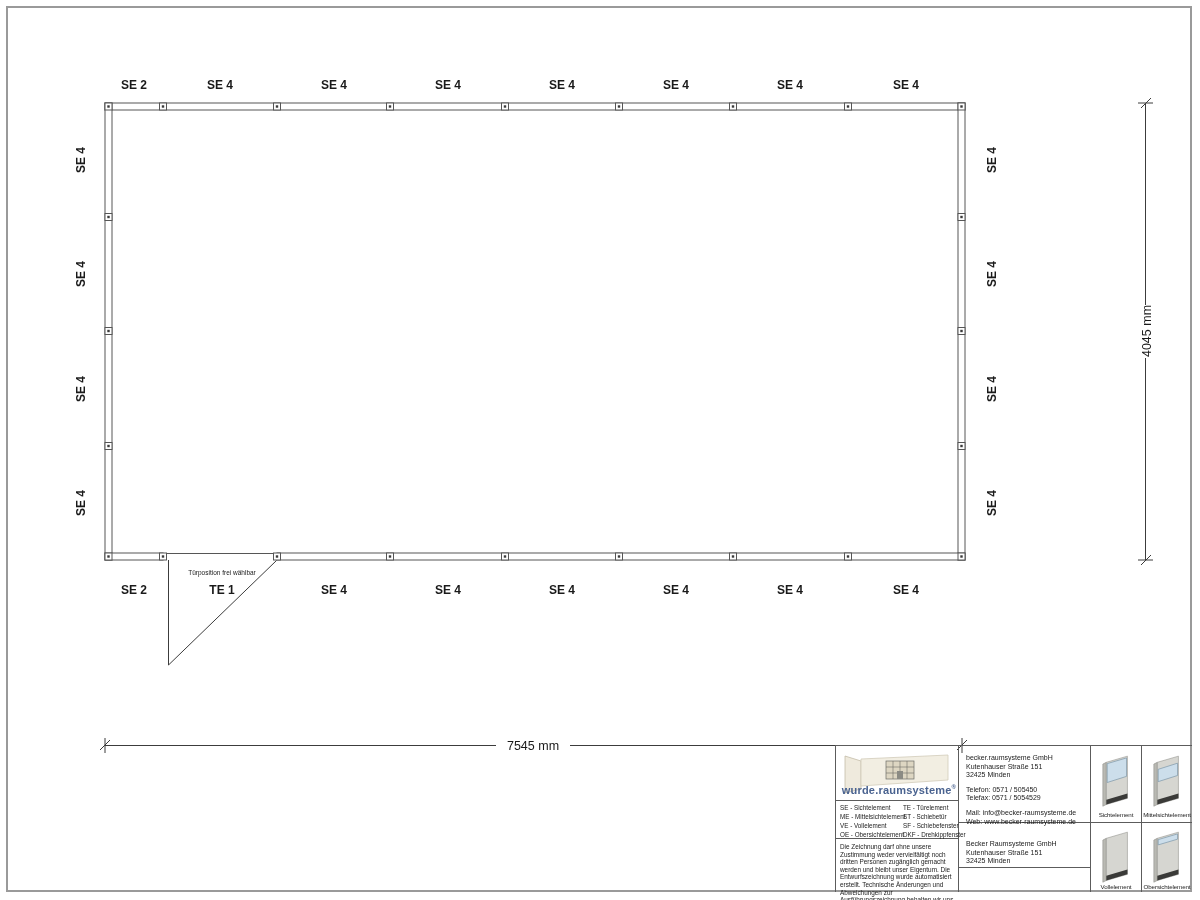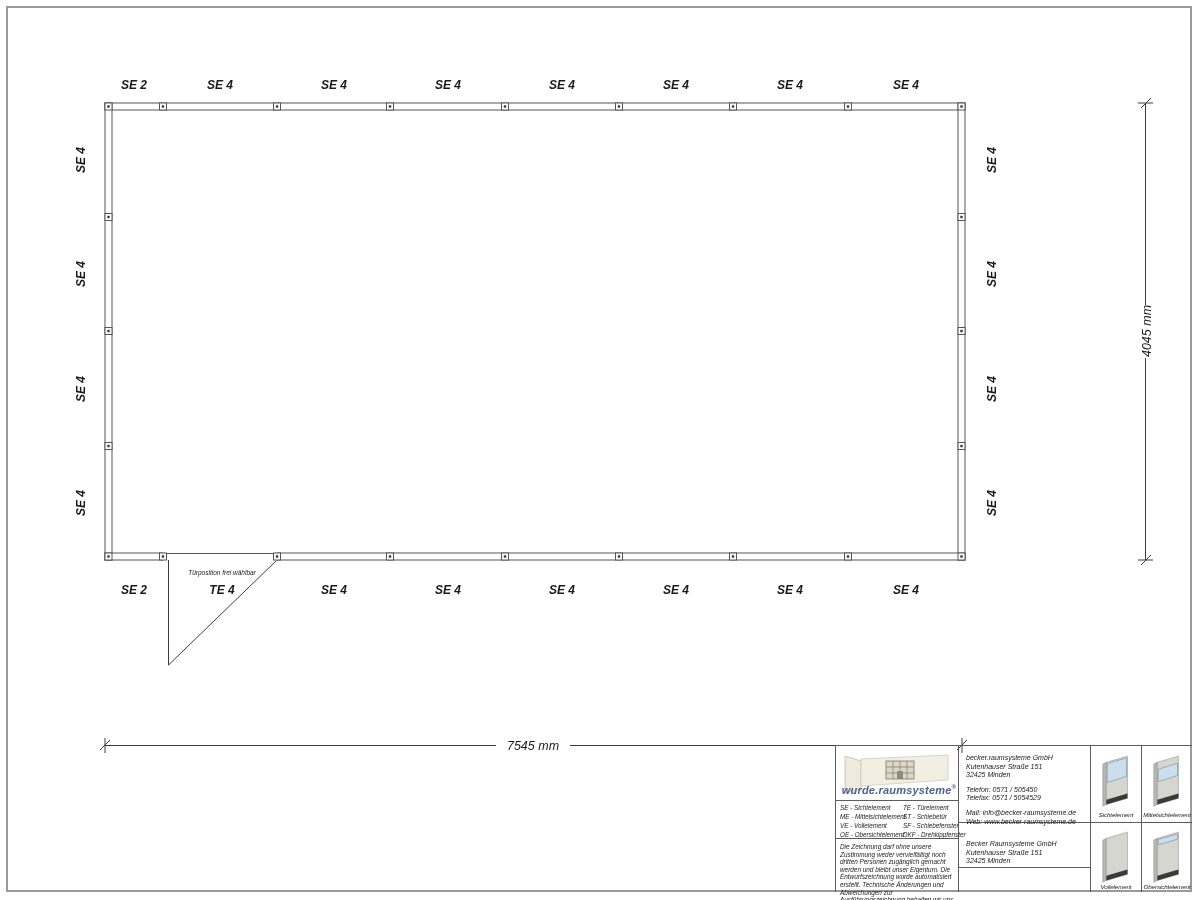--- a/index.html
+++ b/index.html
@@ -1,17 +1,17 @@
 <!DOCTYPE html>
 <html><head>
 <meta charset="utf-8">
 <style>
   html,body{margin:0;padding:0;background:#fff;}
   .page{position:relative;width:1200px;height:900px;background:#fff;overflow:hidden;
-        font-family:"Liberation Sans", sans-serif;color:#1a1a1a;font-style:italic;}
+        font-family:"Liberation Sans", sans-serif;color:#1a1a1a;}
   .frame{position:absolute;left:6px;top:6px;width:1186px;height:886px;
          border:2px solid #9a9a9a;box-sizing:border-box;}
   svg.plan{position:absolute;left:0;top:0;}
   .lbl{position:absolute;font-weight:bold;font-size:12px;white-space:nowrap;
        transform:translate(-50%,-50%);}
   .lbl.v{transform:translate(-50%,-50%) rotate(-90deg);}
   .door-note{position:absolute;font-size:6.5px;font-weight:normal;white-space:nowrap;
        transform:translate(-50%,-50%);}
   .dim-text{position:absolute;font-size:12.5px;white-space:nowrap;
        transform:translate(-50%,-50%);}
@@ -129,21 +129,21 @@
   <div class="lbl" style="left:134px;top:85px;">SE 2</div>
   <div class="lbl" style="left:220px;top:85px;">SE 4</div>
   <div class="lbl" style="left:334px;top:85px;">SE 4</div>
   <div class="lbl" style="left:448px;top:85px;">SE 4</div>
   <div class="lbl" style="left:562px;top:85px;">SE 4</div>
   <div class="lbl" style="left:676px;top:85px;">SE 4</div>
   <div class="lbl" style="left:790px;top:85px;">SE 4</div>
   <div class="lbl" style="left:906px;top:85px;">SE 4</div>
 
   <div class="lbl" style="left:134px;top:590px;">SE 2</div>
-  <div class="lbl" style="left:222px;top:590px;">TE 4</div>
+  <div class="lbl" style="left:222px;top:590px;">TE 1</div>
   <div class="lbl" style="left:334px;top:590px;">SE 4</div>
   <div class="lbl" style="left:448px;top:590px;">SE 4</div>
   <div class="lbl" style="left:562px;top:590px;">SE 4</div>
   <div class="lbl" style="left:676px;top:590px;">SE 4</div>
   <div class="lbl" style="left:790px;top:590px;">SE 4</div>
   <div class="lbl" style="left:906px;top:590px;">SE 4</div>
 
   <div class="lbl v" style="left:81px;top:160px;">SE 4</div>
   <div class="lbl v" style="left:81px;top:274px;">SE 4</div>
   <div class="lbl v" style="left:81px;top:389px;">SE 4</div>

